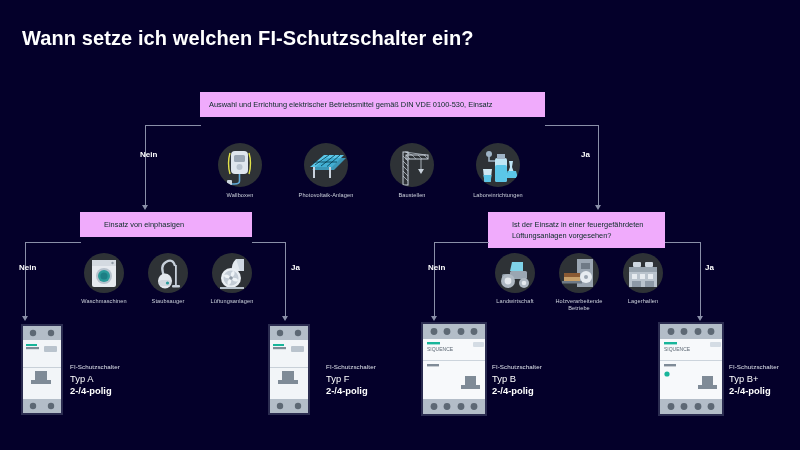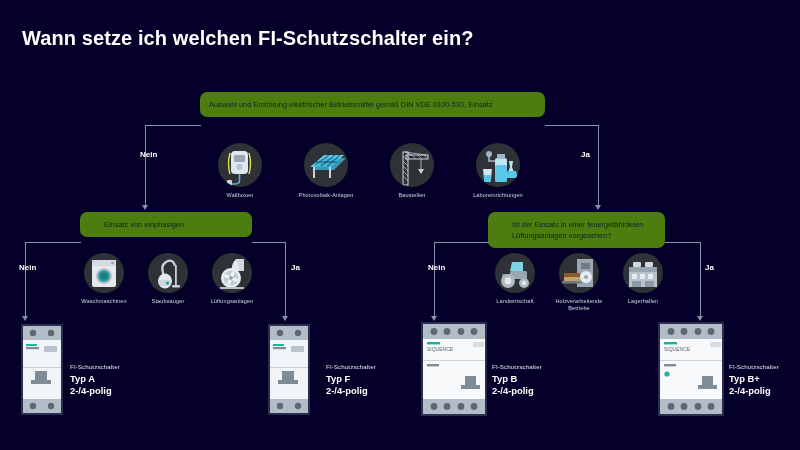--- a/index.html
+++ b/index.html
@@ -13,27 +13,26 @@
 
   .page-title {
     position: absolute; left: 22px; top: 27px;
     font-size: 20px; font-weight: bold; color: #ffffff;
     letter-spacing: 0.1px;
   }
 
   
   .gbox {
     position: absolute;
-    background: #4d7c0f;
+    background: #f0abfc;
     color: #062a22;
     font-size: 7.4px;
     line-height: 11px;
     padding: 7px 9px 7px 9px;
     font-weight: 500;
-    border-radius: 7px;
   }
   #box-top   { left: 200px; top: 92px;  width: 345px; }
   #box-left  { left: 80px;  top: 212px; width: 172px; padding-left: 24px; }
   #box-right { left: 488px; top: 212px; width: 177px; padding-left: 24px; }
 
   
   .ln { position: absolute; background: #8a8fa8; }
   .lnh { height: 1px; }
   .lnv { width: 1px; }
   .arrow {
@@ -63,21 +62,21 @@
   .circ.sm { width: 40px; height: 40px; }
   .icap {
     margin-top: 5px; font-size: 5.6px; color: #cfd3de;
     text-align: center; line-height: 7px; letter-spacing: .1px;
   }
 
   
   .dev { position: absolute; }
   .devcap { position: absolute; color: #fff; }
   .devcap .c1 { font-size: 6.2px; color: #e2e5ee; margin-bottom: 3px; letter-spacing:.1px;}
-  .devcap .c2 { font-size: 9.4px; font-weight: bold; line-height: 12px; }
+  .devcap .c2 { font-size: 9.4px; font-weight: normal; line-height: 12px; }
   .devcap .c3 { font-size: 9.4px; font-weight: bold; line-height: 12px; }
 </style>
 </head>
 <body>
 
 <div id="stage">
 
   <div class="page-title">Wann setze ich welchen FI-Schutzschalter ein?</div>
 
   <div class="gbox" id="box-top">

